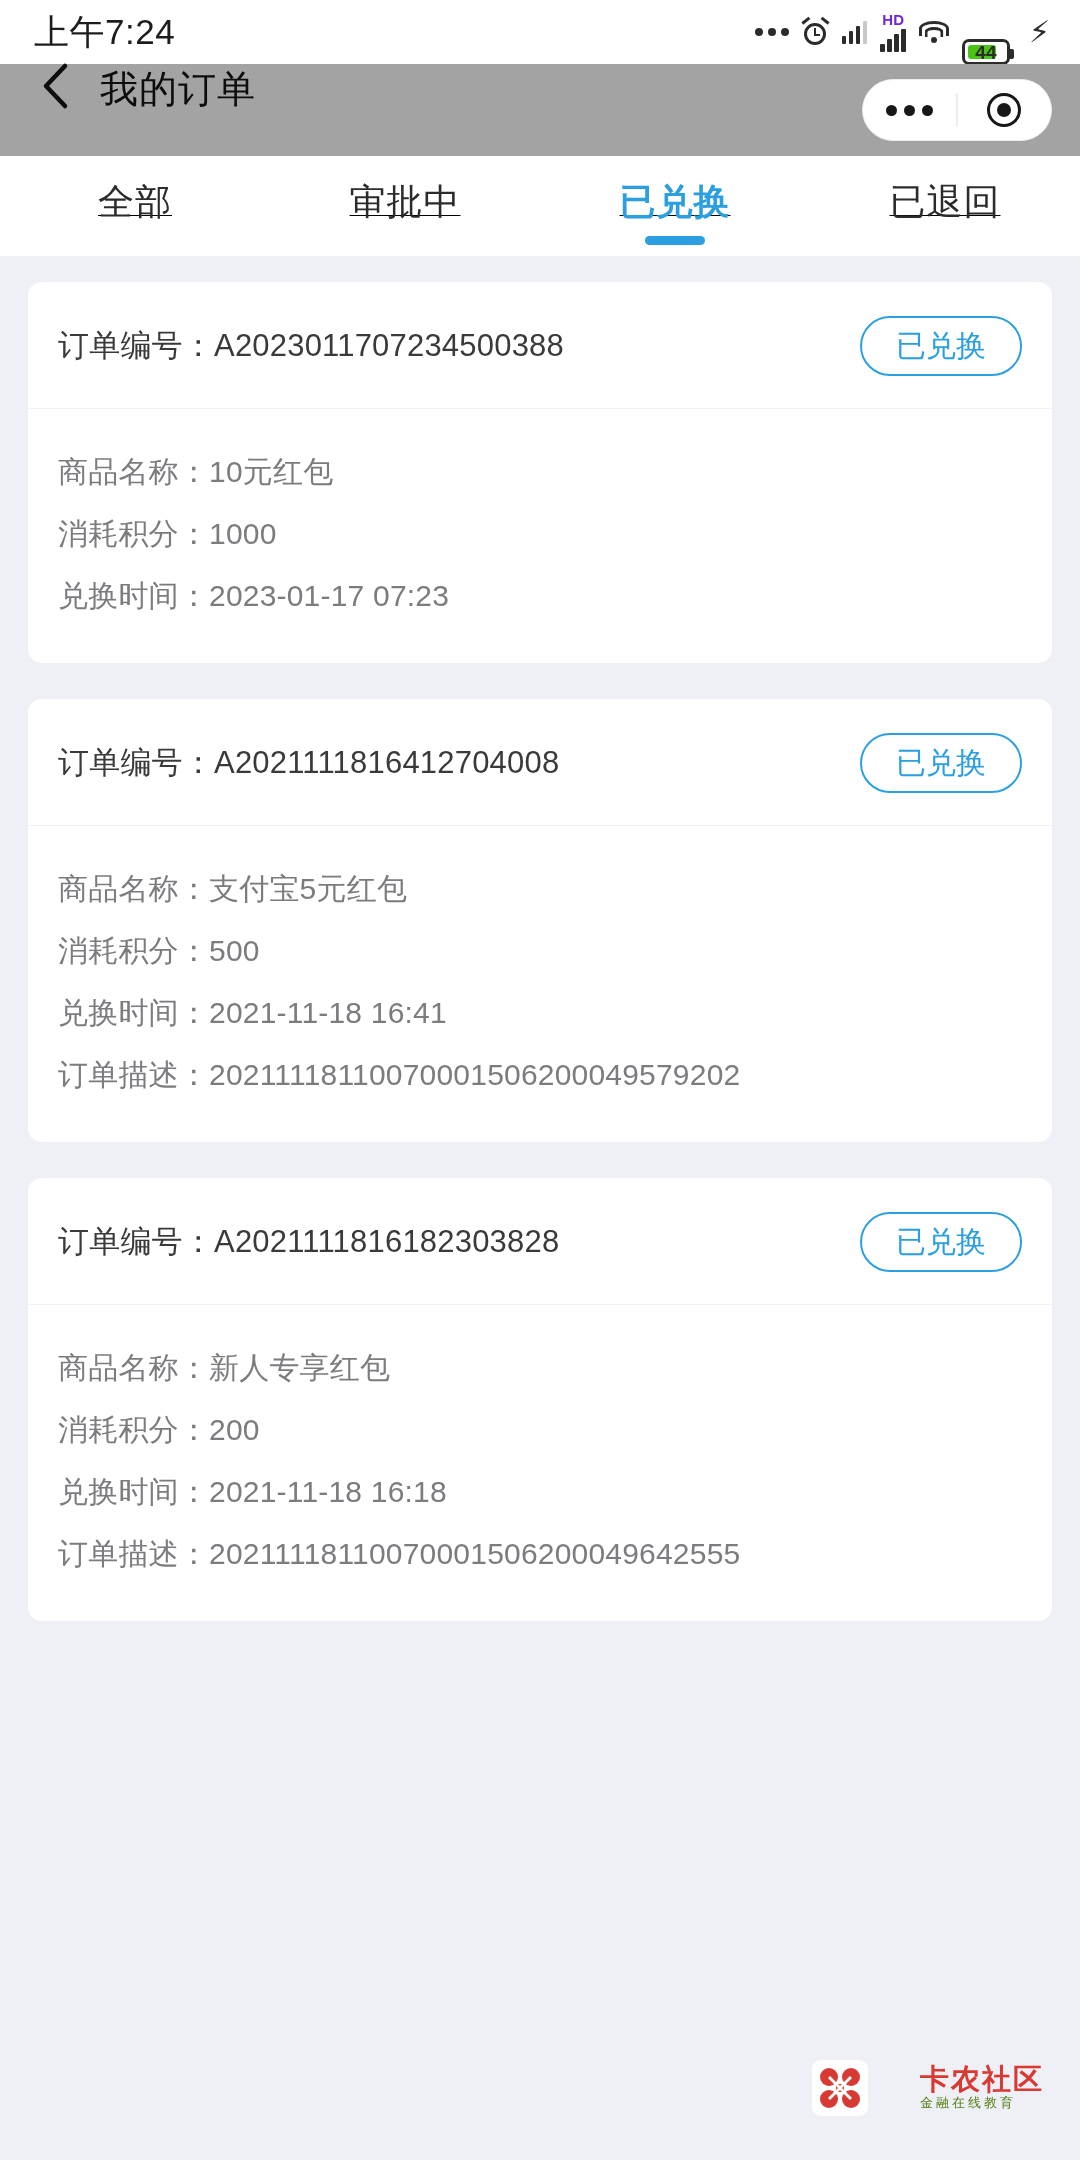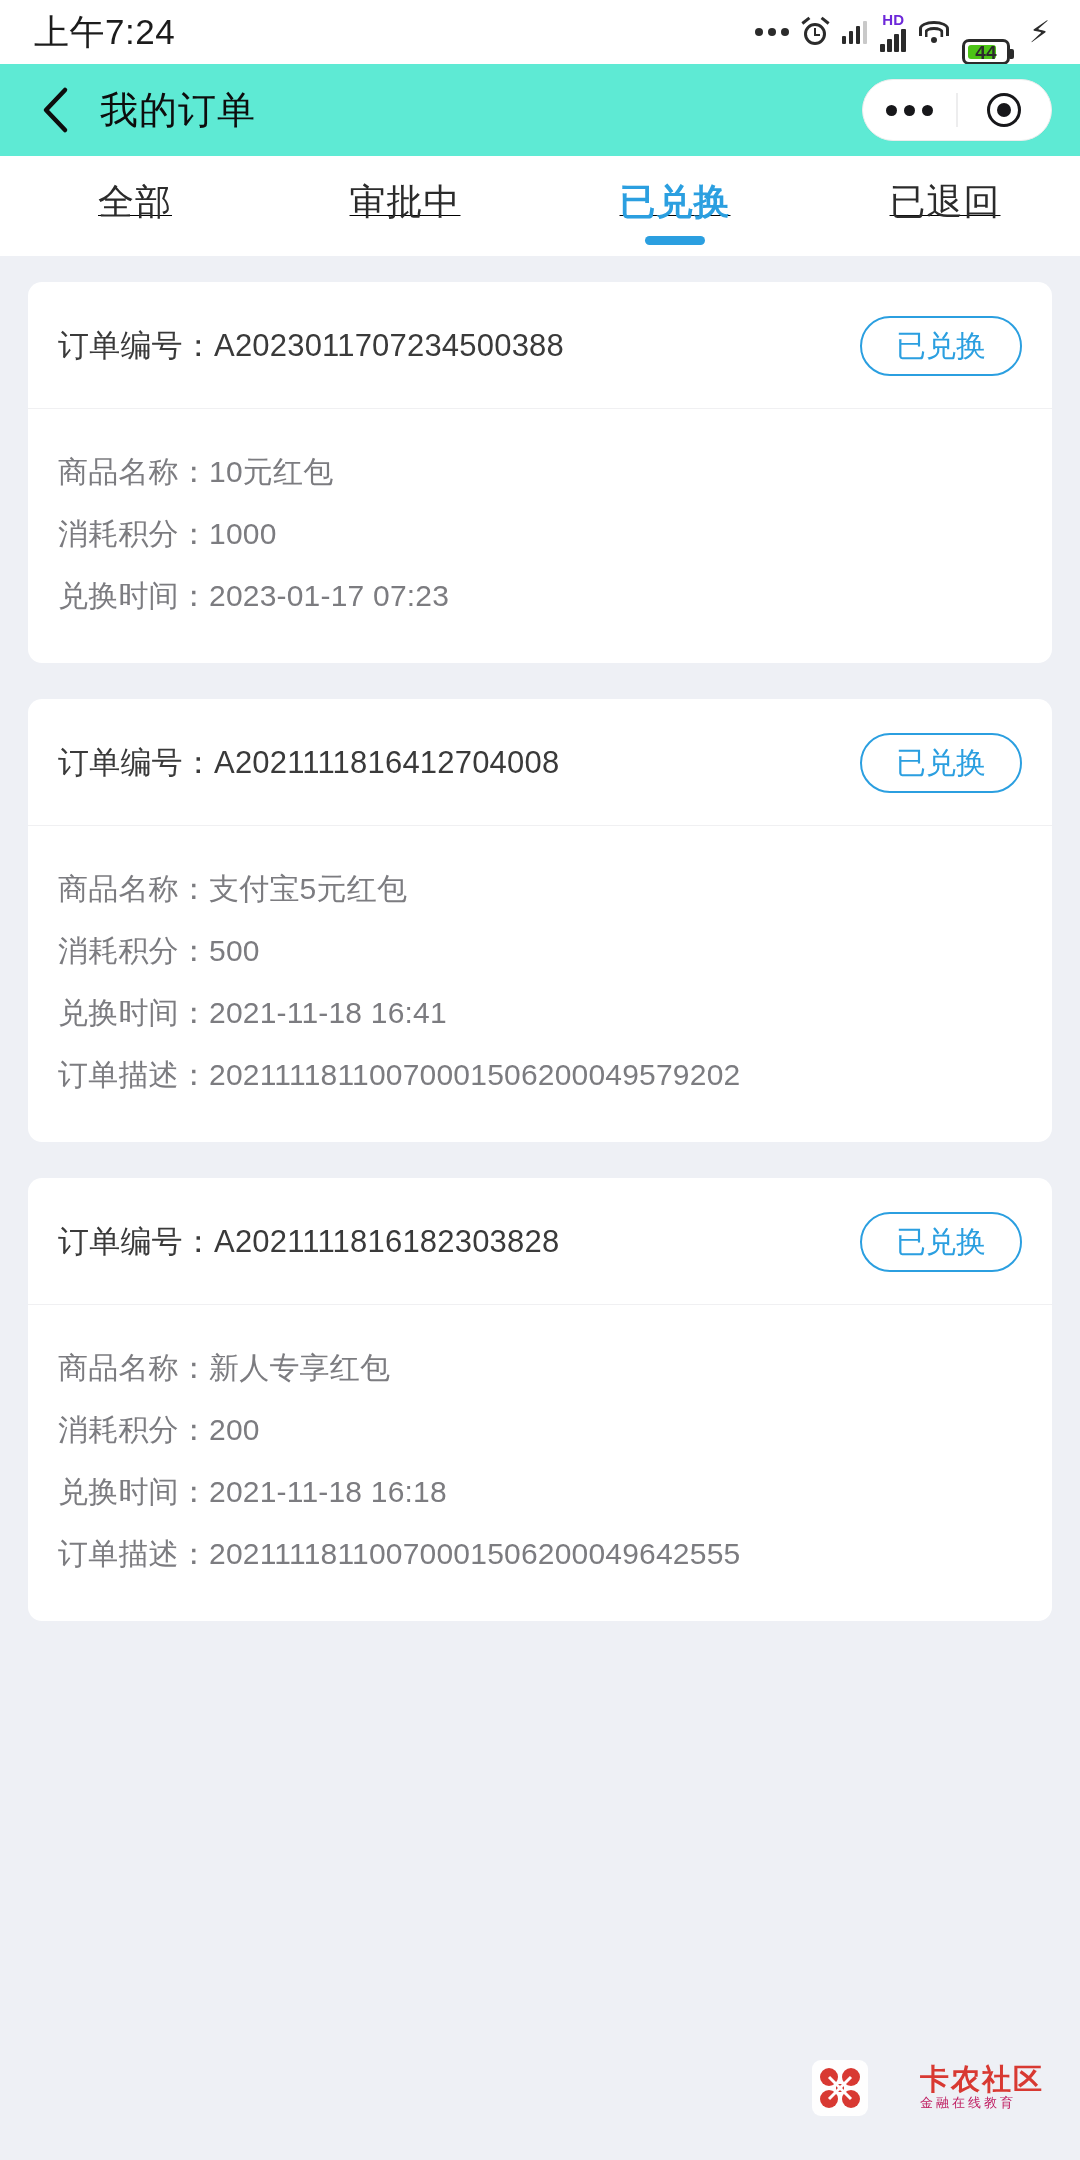--- a/index.html
+++ b/index.html
@@ -40,22 +40,22 @@
   .wifi .w2{ width:19px;height:10px; top:6px;}
   .wifi .dot{ width:6px;height:6px;background:#2b2b2b;border-radius:50%;border:none;top:16px;}
   .batt{ position:relative; width:48px;height:26px;border:3px solid #2b2b2b;border-radius:7px; display:flex;align-items:center;margin-top:40px;}
   .batt .fill{ position:absolute;left:3px;top:3px;bottom:3px;width:28px;background:#4cc417;border-radius:3px;}
   .batt .num{ position:relative; z-index:2; width:100%; text-align:center; font-size:19px; font-weight:700; color:#2b2b2b; line-height:1;}
   .batt:after{ content:""; position:absolute; right:-7px; top:7px; width:4px;height:10px;background:#2b2b2b;border-radius:0 2px 2px 0;}
   .bolt{ font-size:30px; color:#2b2b2b; line-height:1; margin-left:6px;}
 
   
   .navbar{
-    height:92px; background:#5eead4;
-    display:flex; align-items:center; padding:0 28px 0 34px; position:relative;
+    height:92px; background:#a3a3a3;
+    display:flex; align-items:flex-start; padding:0 28px 0 34px; position:relative;
   }
   .back-ico{ width:44px;height:44px; display:flex;align-items:center;justify-content:center; cursor:pointer;}
   .back-ico svg{ display:block; }
   .nav-title{ font-size:38px; color:#0d0d0d; font-weight:500; margin-left:22px; letter-spacing:1px;}
   .capsule{
     position:absolute; right:28px; top:50%; transform:translateY(-50%);
     width:190px; height:62px; border:1.5px solid #eceded; border-radius:31px;
     background:#fff; display:flex; align-items:center; box-shadow:0 0 0 .5px rgba(0,0,0,.02);
   }
   .cap-half{ flex:1; display:flex; align-items:center; justify-content:center; height:100%;}
@@ -96,21 +96,21 @@
 
   
   .watermark{
     position:absolute; right:36px; bottom:44px;
     display:flex; align-items:center; gap:12px; opacity:.97;
   }
   .wm-logo{ width:56px;height:56px; position:relative; }
   .wm-logo svg{ display:block; }
   .wm-txt{ display:flex; flex-direction:column; justify-content:center;margin-left:40px;}
   .wm-t1{ font-size:29px; color:#d8342c; font-weight:700; letter-spacing:2px; line-height:1.05;}
-  .wm-t2{ font-size:13px; color:#be185d; letter-spacing:3px; line-height:1.3;}
+  .wm-t2{ font-size:13px; color:#4d7c0f; letter-spacing:3px; line-height:1.3;}
 </style>
 </head>
 <body>
 
 <div class="statusbar">
   <div class="sb-time">上午7:24</div>
   <div class="sb-icons">
     <span class="dots3">
         <i></i>
         <i></i>

